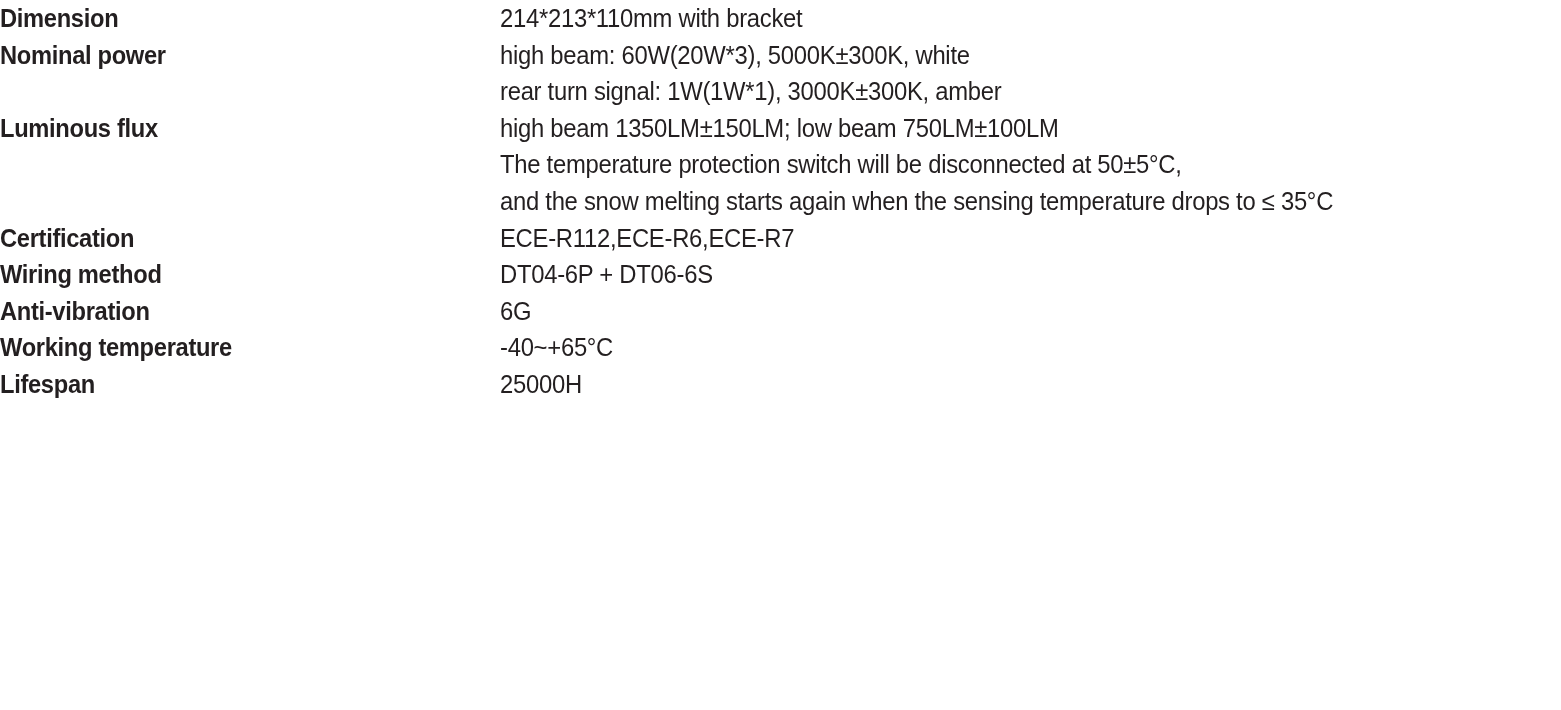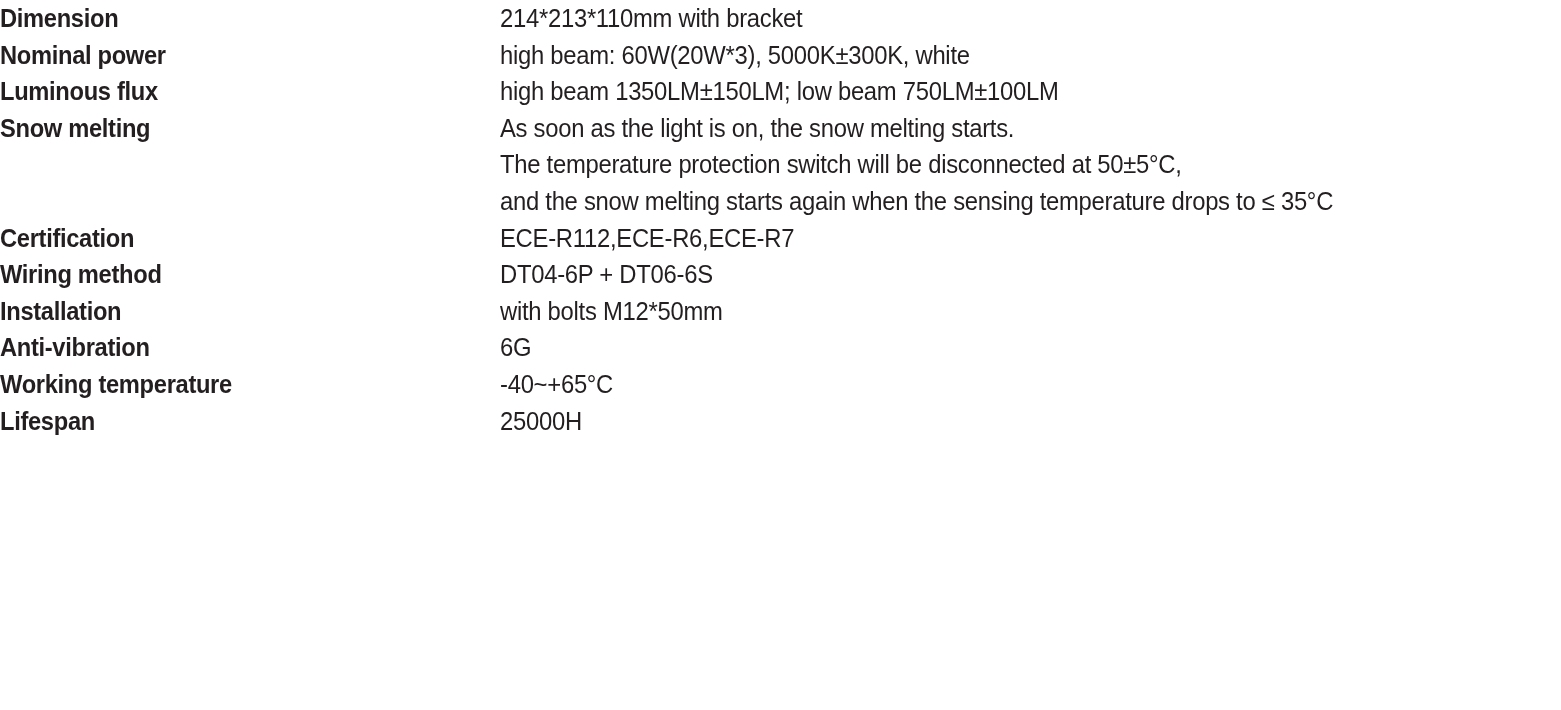--- a/index.html
+++ b/index.html
@@ -77,48 +77,44 @@
     <tbody>
         <tr>
           <td class="cell-label">Dimension</td>
           <td class="cell-value">214*213*110mm with bracket</td>
         </tr>
         <tr>
           <td class="cell-label">Nominal power</td>
           <td class="cell-value">high beam: 60W(20W*3), 5000K±300K, white</td>
         </tr>
         <tr>
+          <td class="cell-label"></td>
+          <td class="cell-value">rear turn signal: 1W(1W*1), 3000K±300K, amber</td>
+        </tr>
+        <tr>
           <td class="cell-label">Luminous flux</td>
           <td class="cell-value">high beam 1350LM±150LM; low beam 750LM±100LM</td>
-        </tr>
-        <tr>
-          <td class="cell-label">Snow melting</td>
-          <td class="cell-value">As soon as the light is on, the snow melting starts.</td>
         </tr>
         <tr>
           <td class="cell-label"></td>
           <td class="cell-value">The temperature protection switch will be disconnected at 50±5°C,</td>
         </tr>
         <tr>
           <td class="cell-label"></td>
           <td class="cell-value">and the snow melting starts again when the sensing temperature drops to ≤ 35°C</td>
         </tr>
         <tr>
           <td class="cell-label">Certification</td>
           <td class="cell-value">ECE-R112,ECE-R6,ECE-R7</td>
         </tr>
         <tr>
           <td class="cell-label">Wiring method</td>
           <td class="cell-value">DT04-6P + DT06-6S</td>
         </tr>
         <tr>
-          <td class="cell-label">Installation</td>
-          <td class="cell-value">with bolts M12*50mm</td>
-        </tr>
-        <tr>
           <td class="cell-label">Anti-vibration</td>
           <td class="cell-value">6G</td>
         </tr>
         <tr>
           <td class="cell-label">Working temperature</td>
           <td class="cell-value">-40~+65°C</td>
         </tr>
         <tr>
           <td class="cell-label">Lifespan</td>
           <td class="cell-value">25000H</td>

